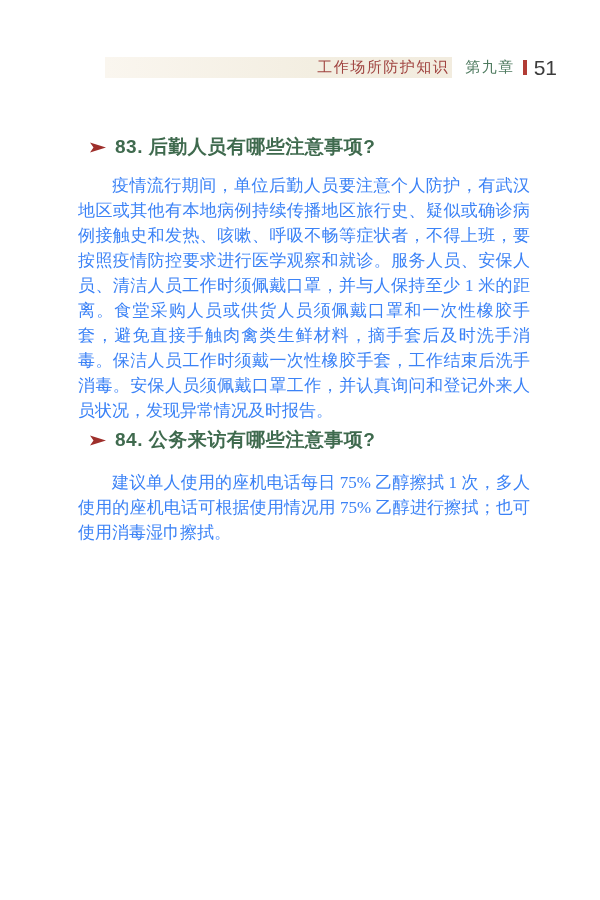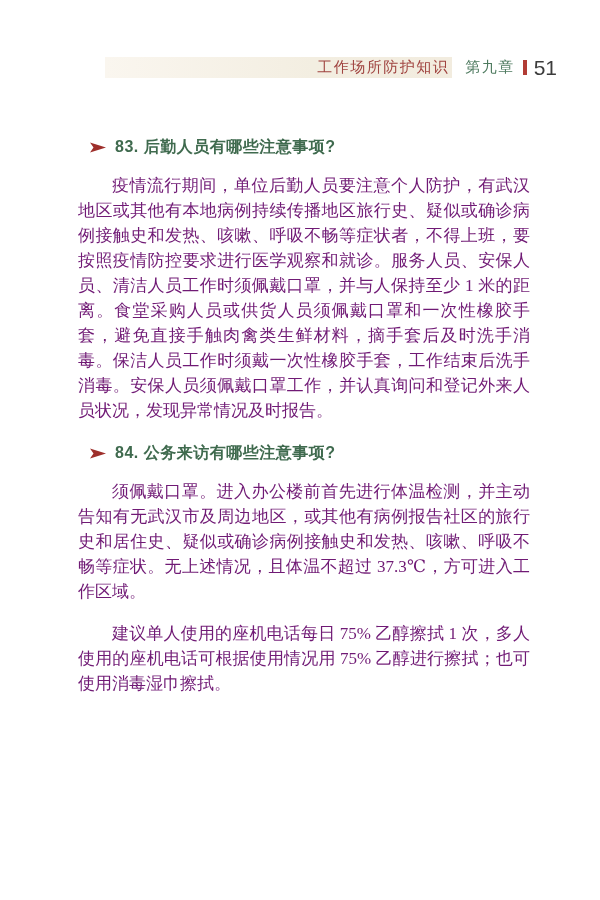--- a/index.html
+++ b/index.html
@@ -57,43 +57,43 @@
   
   .content {
     position: absolute;
     left: 78px; top: 0; width: 452px;
   }
   .section-heading {
     display: flex; align-items: center;
     padding-left: 12px;
     color: #3f6a4e;
     font-family: "Liberation Sans", "DejaVu Sans", sans-serif;
-    font-size: 16px;
+    font-size: 19px;
     font-weight: bold;
     line-height: 26px;
     letter-spacing: 0.5px;
     text-align: right;
   }
   .arrow-icon {
     display: inline-block;
     margin-right: 9px;
     line-height: 0;
     flex: 0 0 auto;
   }
   .para {
     margin: 0;
     text-align: justify;
     text-indent: 2em;
     font-size: 17px;
     line-height: 25px;
-    color: #701a75;
+    color: #3b82f6;
   }
   .mt-h83 { margin-top: 134px; }
   .mt-p  { margin-top: 13px; }
-  .mt-h  { margin-top: 17px; }
+  .mt-h  { margin-top: 4px; }
   .mt-p85 { margin-top: 17px; }
 </style>
 </head>
 <body>
 
 <div class="page">
 
   <div class="header-row">
     <div class="header-band">
       <span class="header-title">工作场所防护知识</span>
@@ -116,18 +116,17 @@
     <p class="para mt-p">疫情流行期间，单位后勤人员要注意个人防护，有武汉地区或其他有本地病例持续传播地区旅行史、疑似或确诊病例接触史和发热、咳嗽、呼吸不畅等症状者，不得上班，要按照疫情防控要求进行医学观察和就诊。服务人员、安保人员、清洁人员工作时须佩戴口罩，并与人保持至少 1 米的距离。食堂采购人员或供货人员须佩戴口罩和一次性橡胶手套，避免直接手触肉禽类生鲜材料，摘手套后及时洗手消毒。保洁人员工作时须戴一次性橡胶手套，工作结束后洗手消毒。安保人员须佩戴口罩工作，并认真询问和登记外来人员状况，发现异常情况及时报告。</p>
 
     <div class="section-heading mt-h">
       <span class="arrow-icon">
         <svg width="16" height="13" viewBox="0 0 16 13">
           <polygon points="0,1.5 16,6.5 0,11.5 3.5,6.5" fill="#9e2f2b"></polygon>
         </svg>
       </span>
       <span>84. 公务来访有哪些注意事项?</span>
     </div>
-    <p class="para mt-p">须佩戴口罩。进入办公楼前首先进行体温检测，并主动告知有无武汉市及周边地区，或其他有病例报告社区的旅行史和居住史、疑似或确诊病例接触史和发热、咳嗽、呼吸不畅等症状。无上述情况，且体温不超过 37.3℃，方可进入工作区域。</p>
 
     <p class="para mt-p85">建议单人使用的座机电话每日 75% 乙醇擦拭 1 次，多人使用的座机电话可根据使用情况用 75% 乙醇进行擦拭；也可使用消毒湿巾擦拭。</p>
 
   </div>
 </div>
 
 </body></html>

